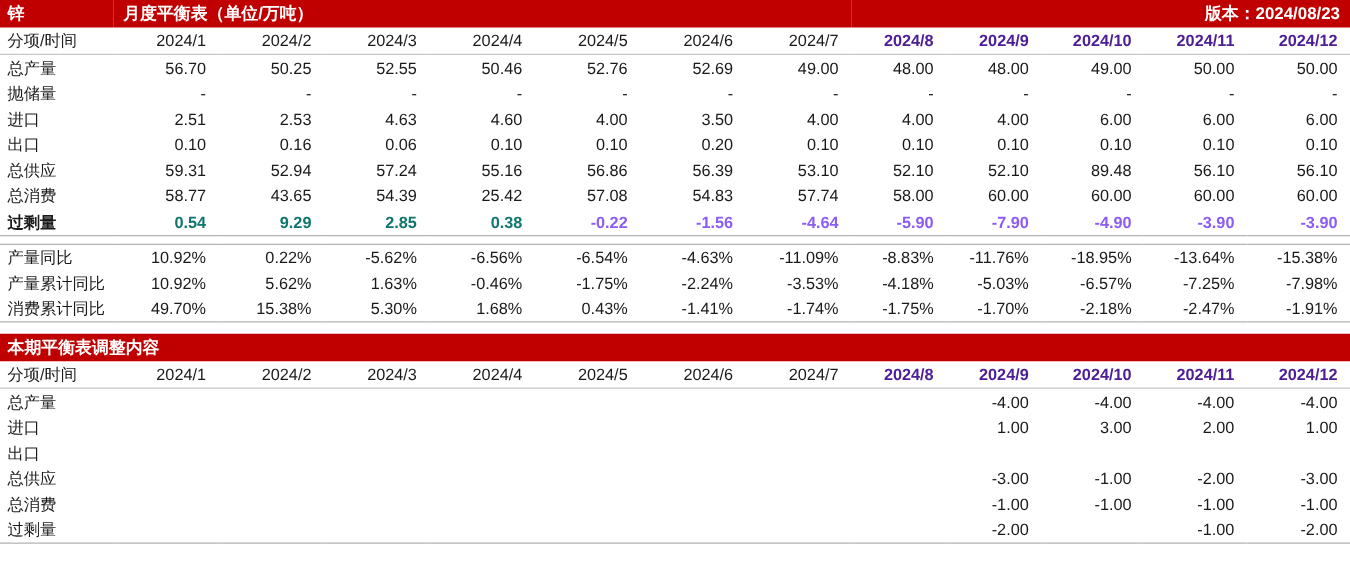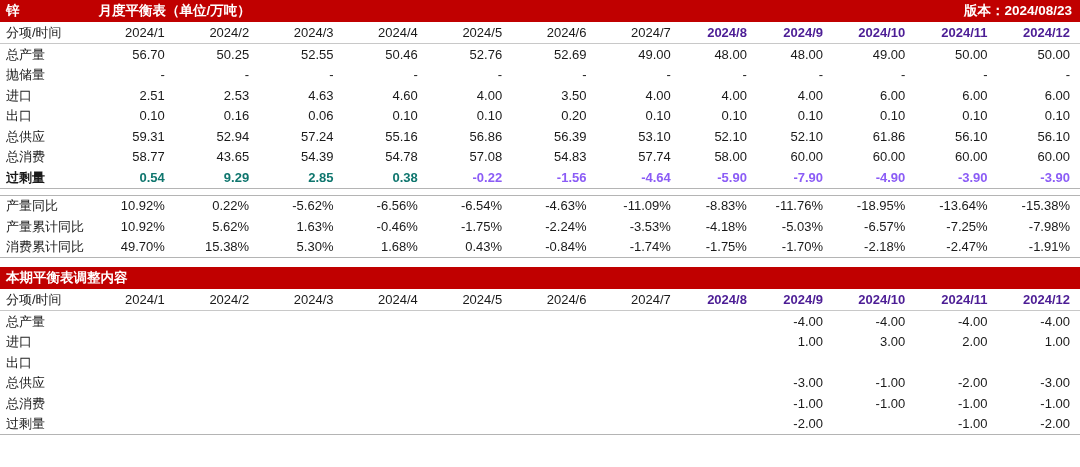--- a/index.html
+++ b/index.html
@@ -206,31 +206,31 @@
       <td class="lbl">总供应</td>
       <td>59.31</td>
       <td>52.94</td>
       <td>57.24</td>
       <td>55.16</td>
       <td>56.86</td>
       <td>56.39</td>
       <td>53.10</td>
       <td>52.10</td>
       <td>52.10</td>
-      <td>61.86</td>
+      <td>89.48</td>
       <td>56.10</td>
       <td>56.10</td>
     </tr>
 
     <tr class="row">
       <td class="lbl">总消费</td>
       <td>58.77</td>
       <td>43.65</td>
       <td>54.39</td>
-      <td>54.78</td>
+      <td>25.42</td>
       <td>57.08</td>
       <td>54.83</td>
       <td>57.74</td>
       <td>58.00</td>
       <td>60.00</td>
       <td>60.00</td>
       <td>60.00</td>
       <td>60.00</td>
     </tr>
 
@@ -287,21 +287,21 @@
       <td>-7.98%</td>
     </tr>
 
     <tr class="row">
       <td class="lbl">消费累计同比</td>
       <td>49.70%</td>
       <td>15.38%</td>
       <td>5.30%</td>
       <td>1.68%</td>
       <td>0.43%</td>
-      <td>-0.84%</td>
+      <td>-1.41%</td>
       <td>-1.74%</td>
       <td>-1.75%</td>
       <td>-1.70%</td>
       <td>-2.18%</td>
       <td>-2.47%</td>
       <td>-1.91%</td>
     </tr>
 
     <tr>
       <td colspan="13" style="border-top:1px solid #b4b4b4;height:0;font-size:0;padding:0;"></td>

